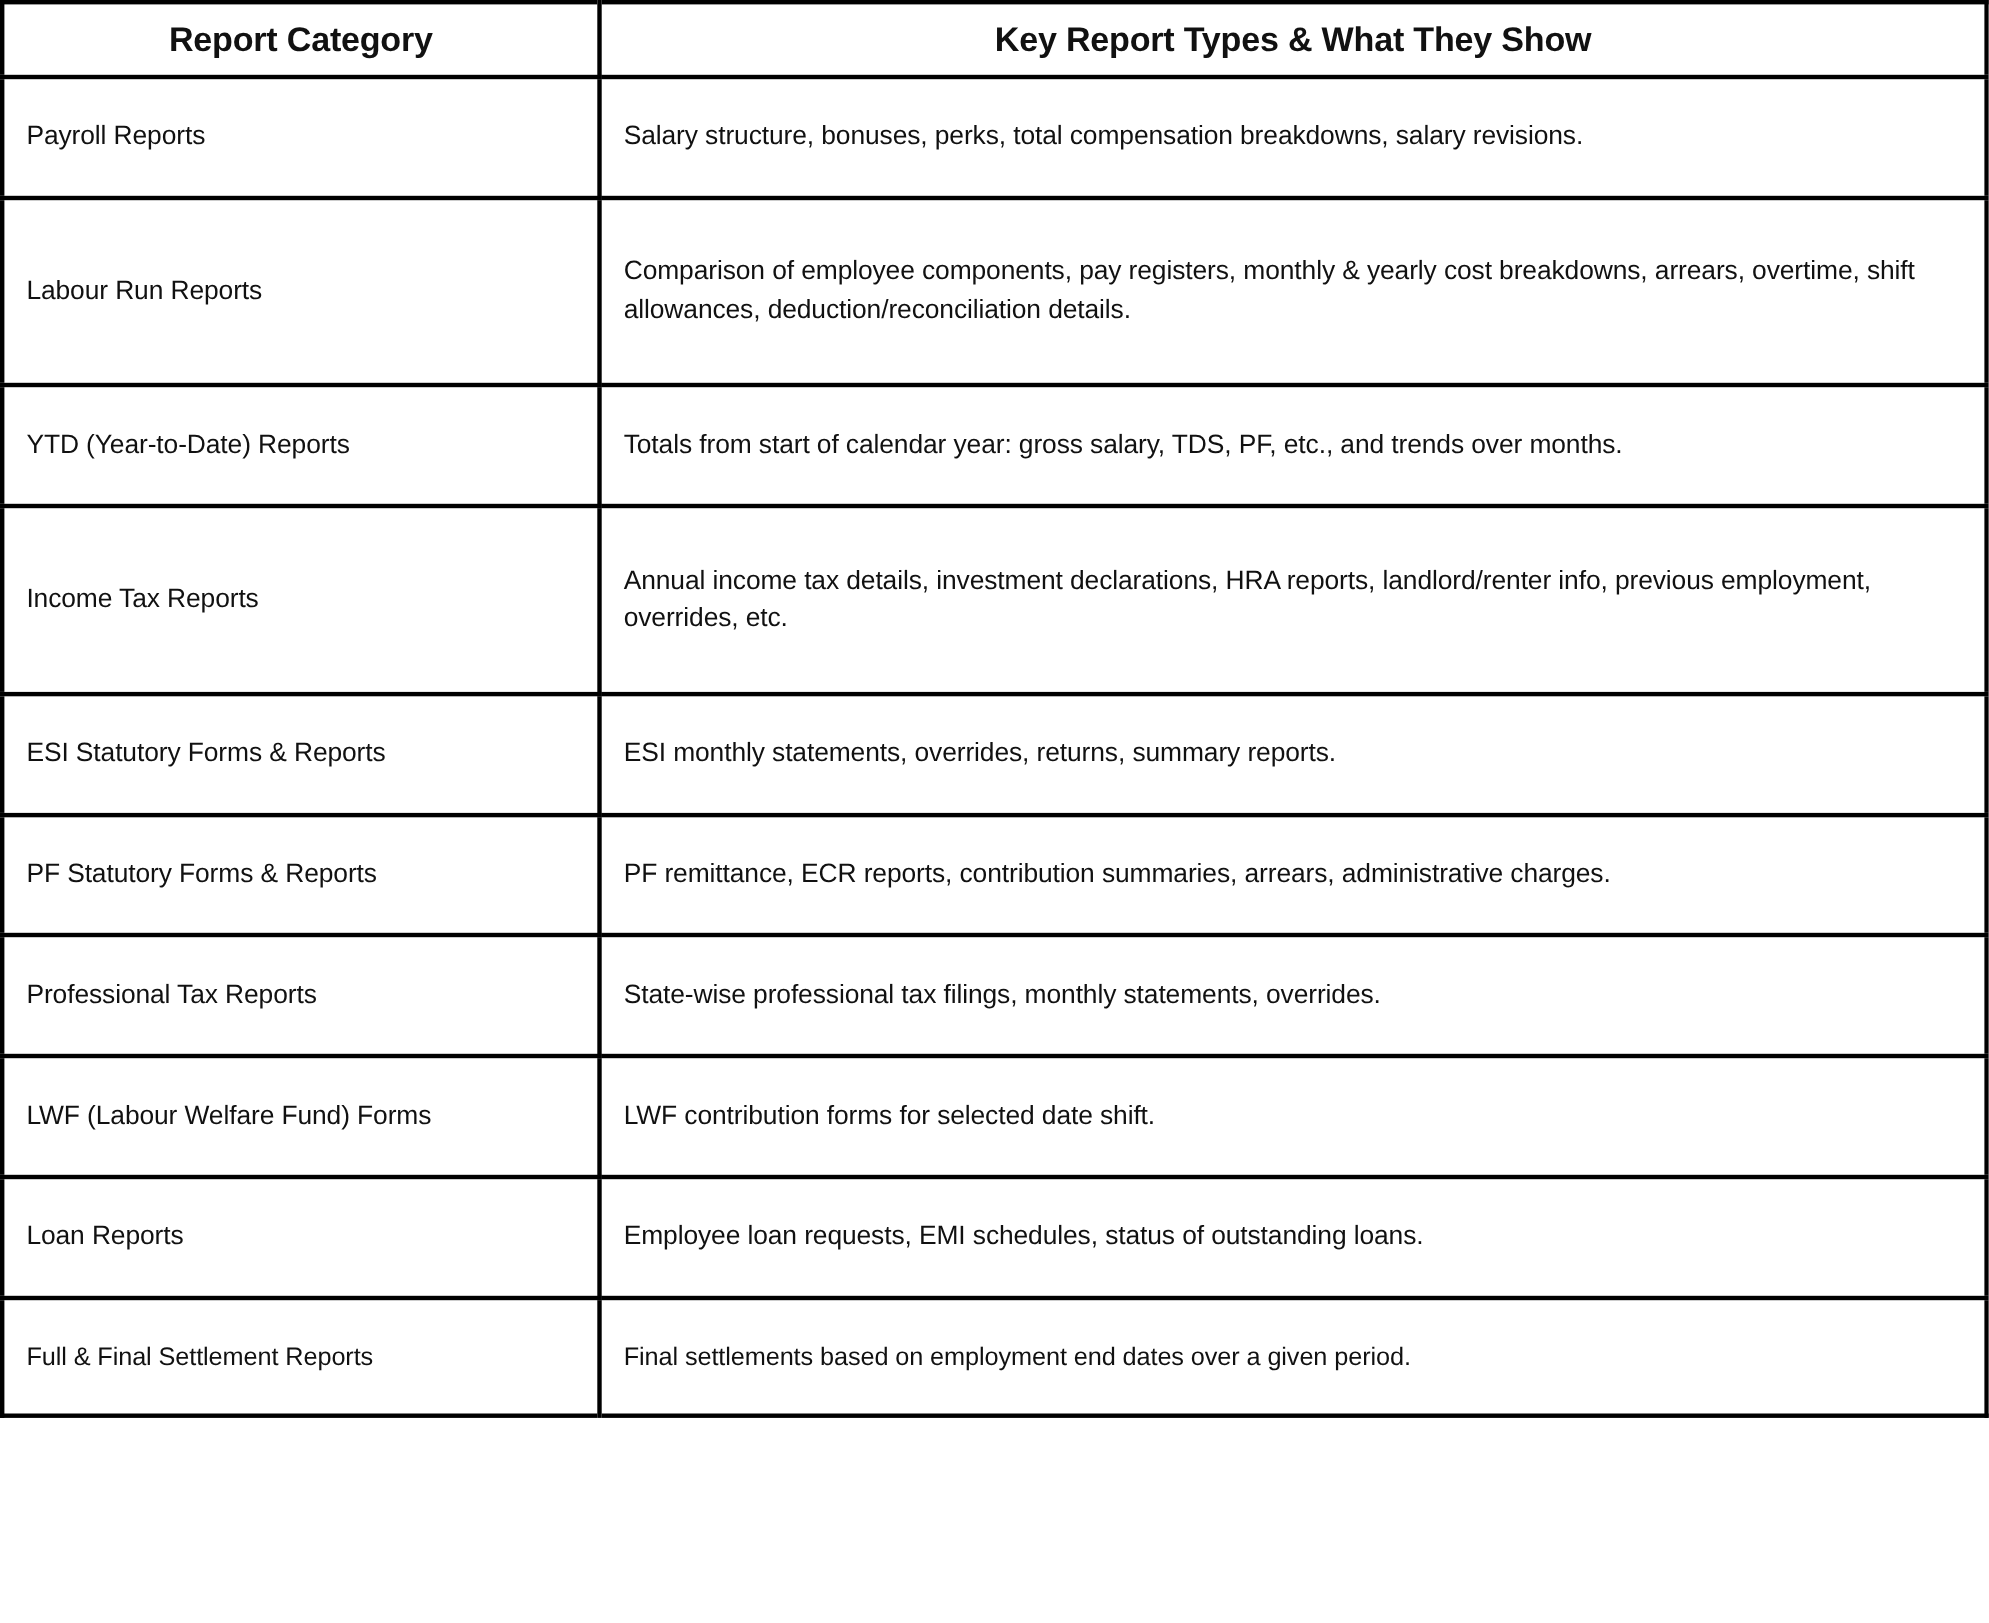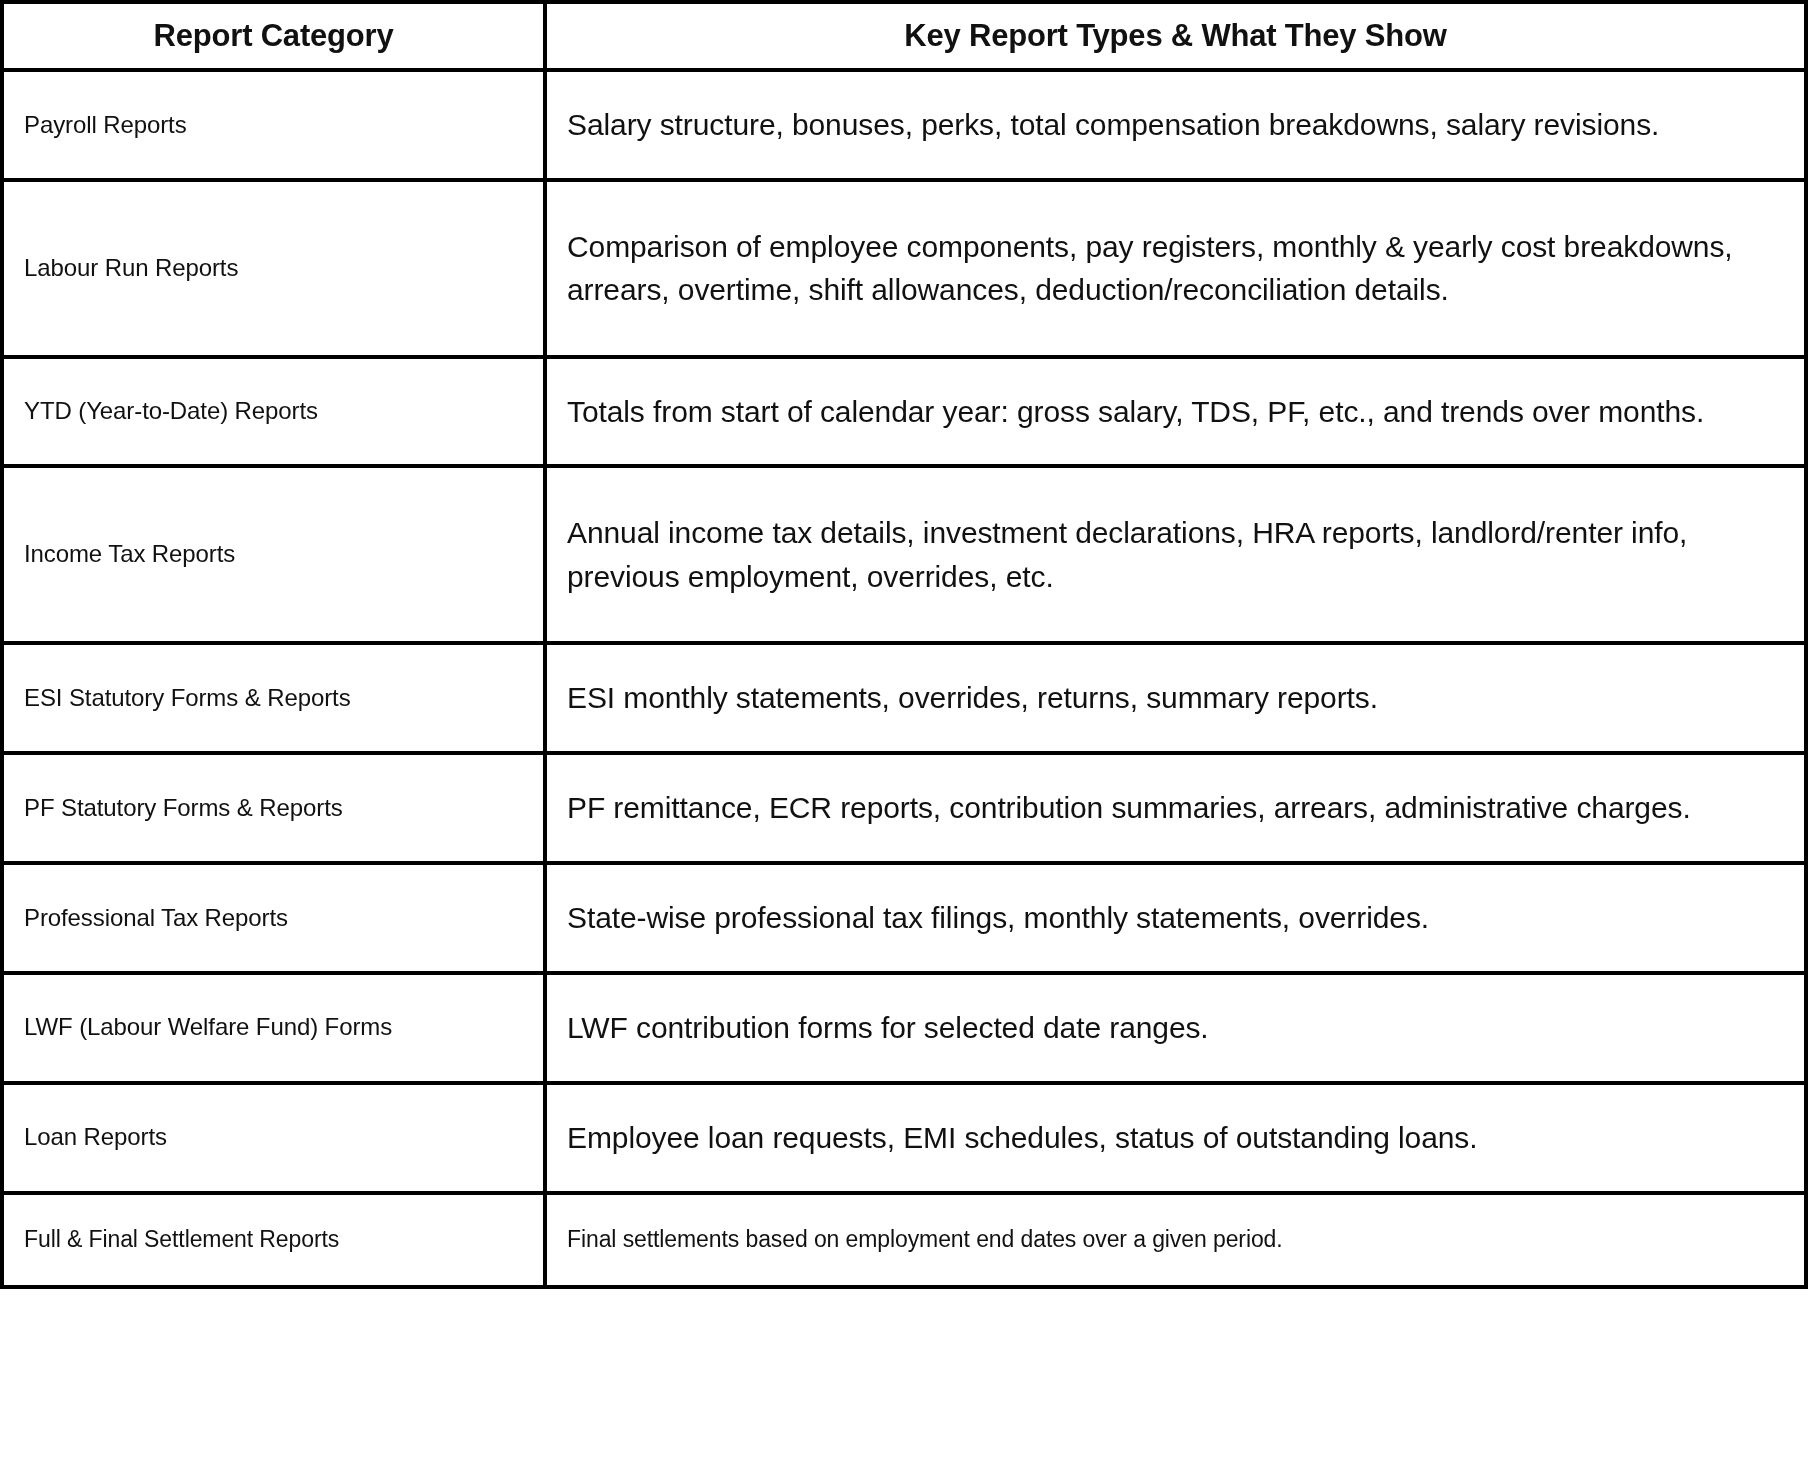--- a/index.html
+++ b/index.html
@@ -61,21 +61,21 @@
     line-height: 1.45;
   }
   tbody td:last-child { border-right: none; }
   tbody tr:last-child td { border-bottom: none; }
 
   td.cell-category {
     font-size: 24px;
     letter-spacing: -0.1px;
   }
   td.cell-detail {
-    font-size: 30px;
+    font-size: 24px;
     letter-spacing: -0.1px;
   }
 
   
   tr[data-row-key="compliance"] td.cell-detail,
   tr[data-row-key="compliance"] td.cell-category {
     font-size: 23px;
   }
   tr[data-row-key="full-final"] td.cell-detail,
   tr[data-row-key="full-final"] td.cell-category {
@@ -121,21 +121,21 @@
         <tr class="data-row" data-row-key="pf-statutory">
           <td class="cell-category">PF Statutory Forms &amp; Reports</td>
           <td class="cell-detail">PF remittance, ECR reports, contribution summaries, arrears, administrative charges.</td>
         </tr>
         <tr class="data-row" data-row-key="professional-tax">
           <td class="cell-category">Professional Tax Reports</td>
           <td class="cell-detail">State-wise professional tax filings, monthly statements, overrides.</td>
         </tr>
         <tr class="data-row" data-row-key="lwf">
           <td class="cell-category">LWF (Labour Welfare Fund) Forms</td>
-          <td class="cell-detail">LWF contribution forms for selected date ranges.</td>
+          <td class="cell-detail">LWF contribution forms for selected date shift.</td>
         </tr>
         <tr class="data-row" data-row-key="loan">
           <td class="cell-category">Loan Reports</td>
           <td class="cell-detail">Employee loan requests, EMI schedules, status of outstanding loans.</td>
         </tr>
         <tr class="data-row" data-row-key="full-final">
           <td class="cell-category">Full &amp; Final Settlement Reports</td>
           <td class="cell-detail">Final settlements based on employment end dates over a given period.</td>
         </tr>
       </tbody>

